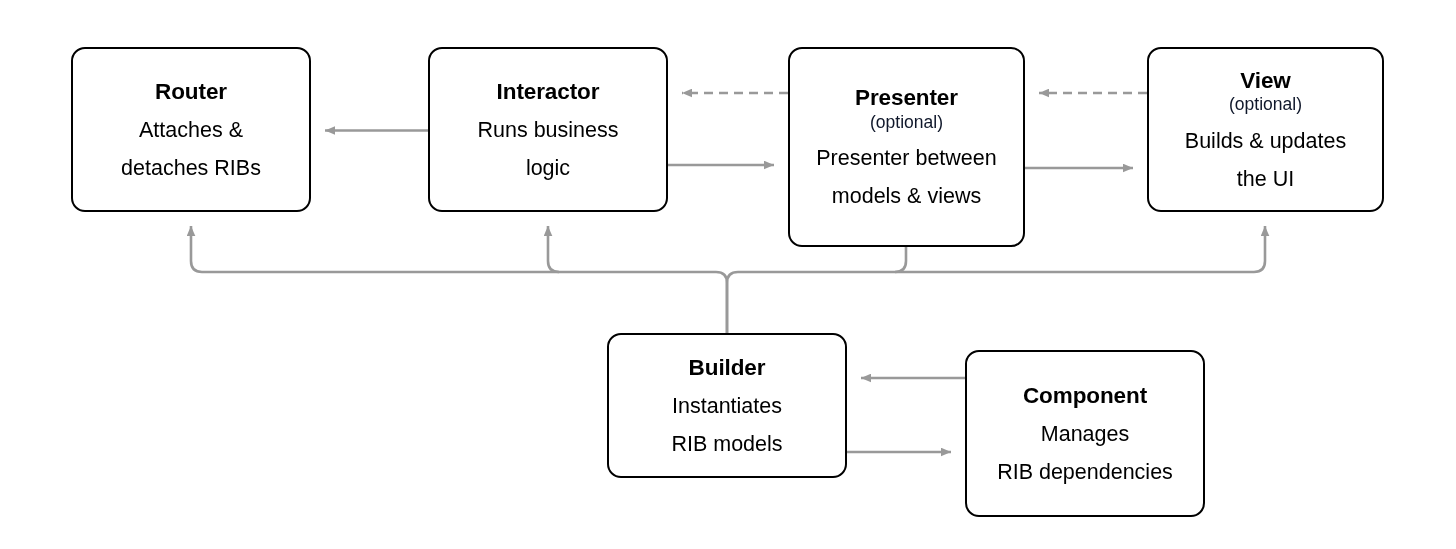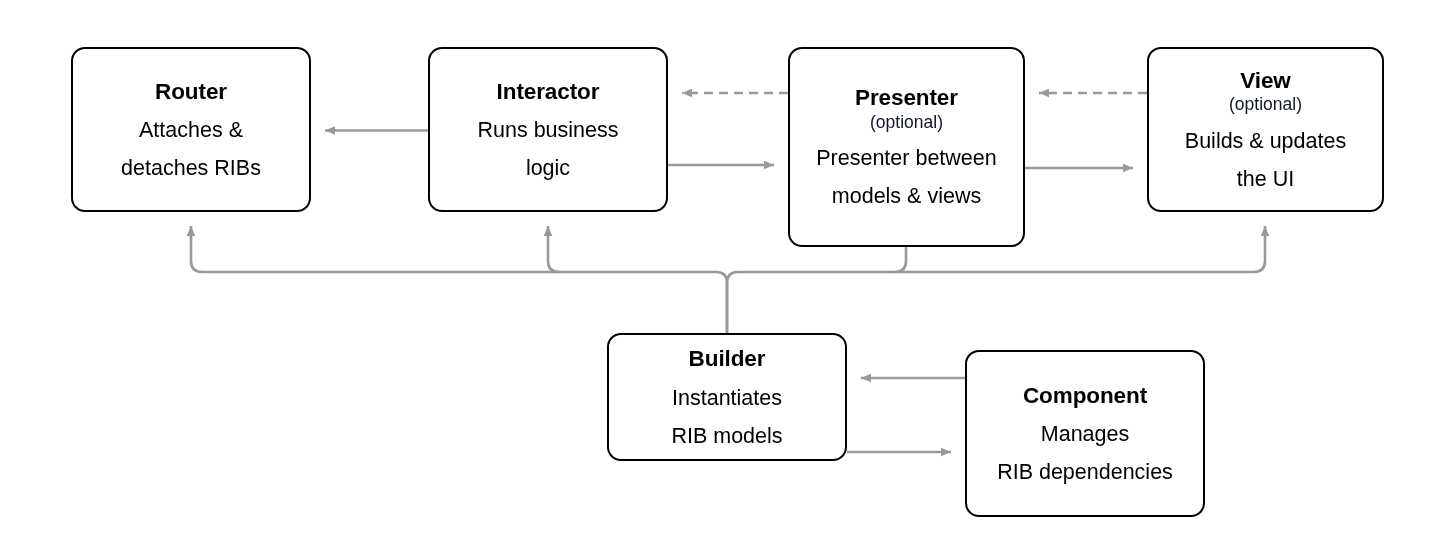--- a/index.html
+++ b/index.html
@@ -138,21 +138,21 @@
     <div class="desc">models &amp; views</div>
   </div>
 
   <div class="node" style="left:1147px; top:47px; width:237px; height:165px;">
     <div class="title">View</div>
     <div class="optional">(optional)</div>
     <div class="desc">Builds &amp; updates</div>
     <div class="desc">the UI</div>
   </div>
 
-  <div class="node" style="left:607px; top:333px; width:240px; height:128px;">
+  <div class="node" style="left:607px; top:333px; width:240px; height:145px;">
     <div class="title">Builder</div>
     <div class="desc">Instantiates</div>
     <div class="desc">RIB models</div>
   </div>
 
   <div class="node" style="left:965px; top:350px; width:240px; height:167px;">
     <div class="title">Component</div>
     <div class="desc">Manages</div>
     <div class="desc">RIB dependencies</div>
   </div>

